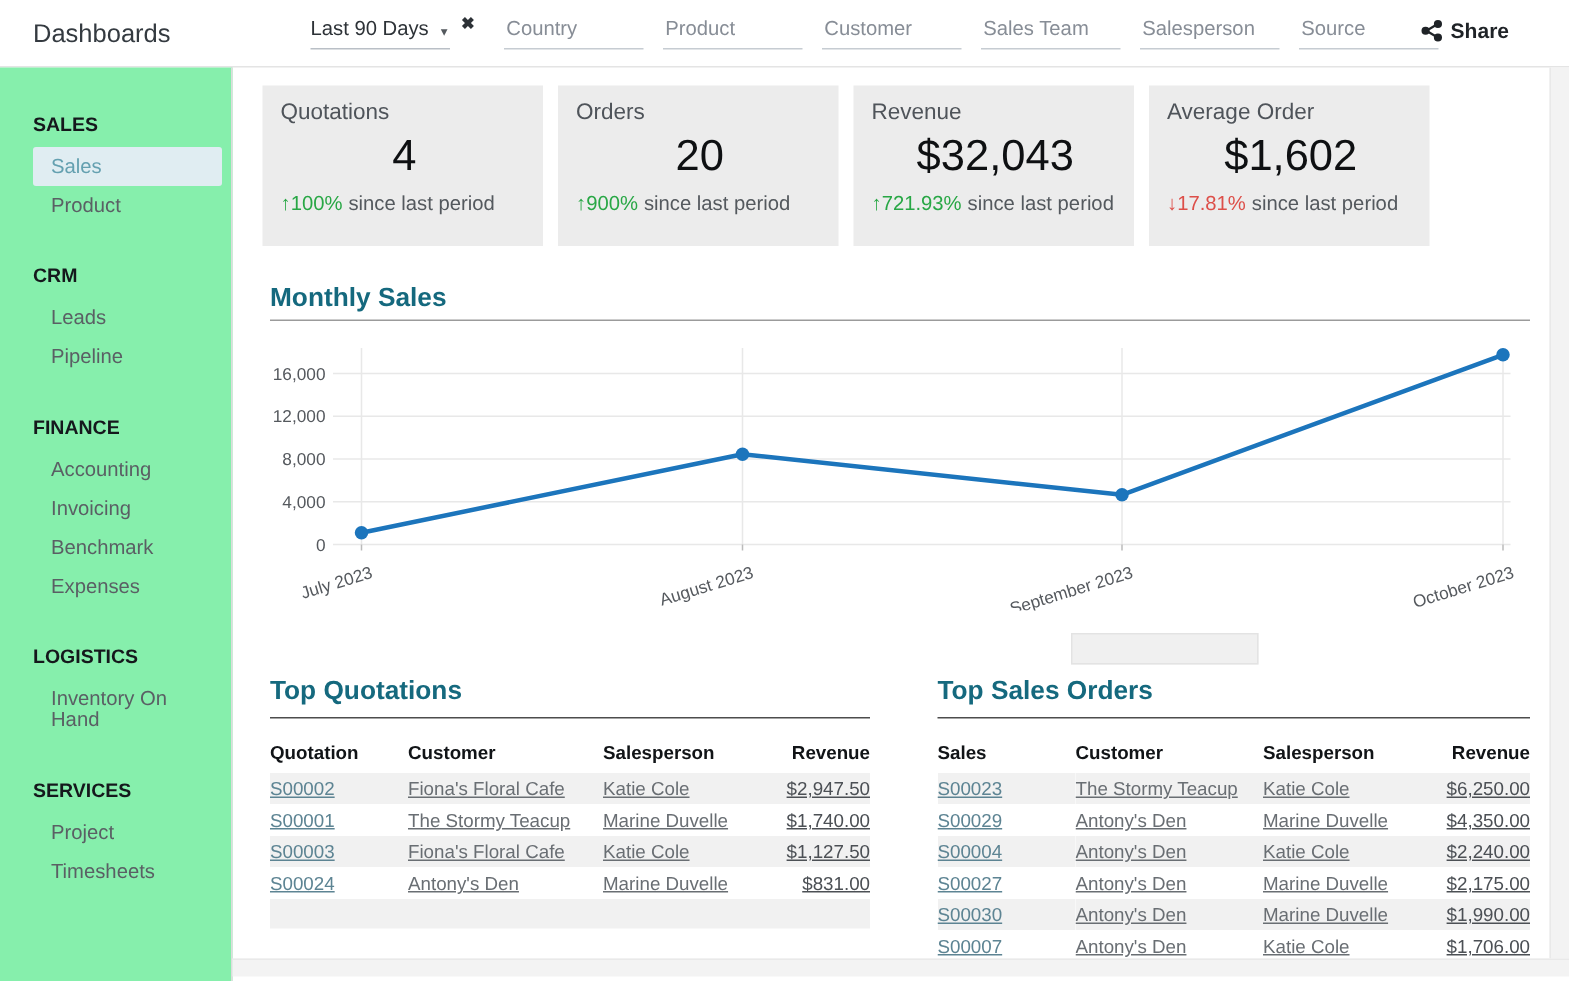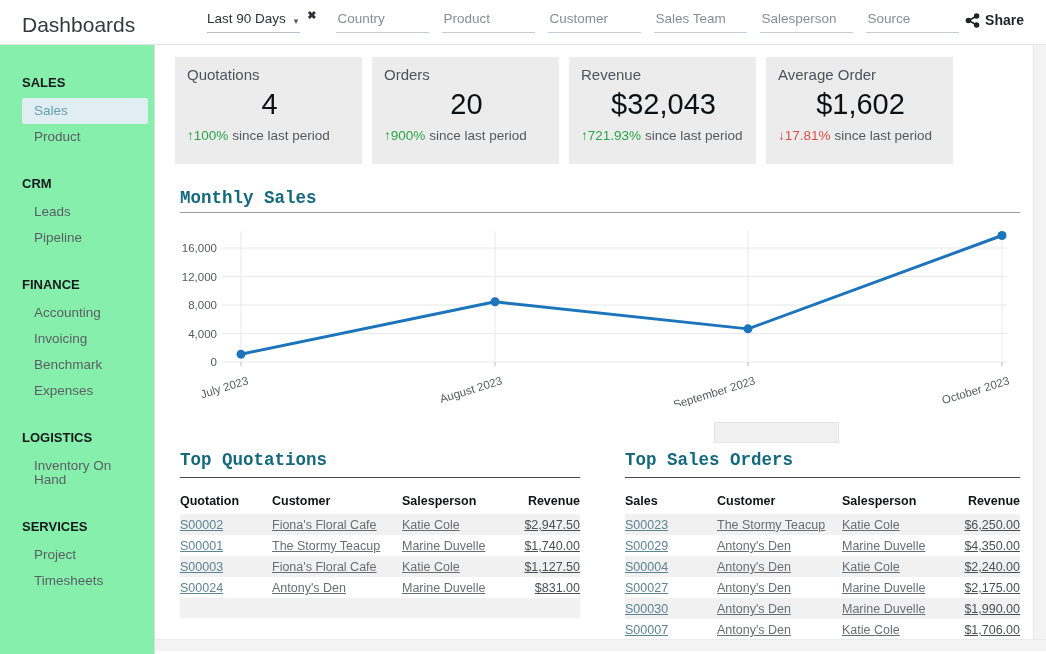--- a/index.html
+++ b/index.html
@@ -2,33 +2,33 @@
 <html style="--accent: #15697e; --link: #5d8493; --selbg: #e0edf2; --seltext: #64a0b0;"><head>
 <meta charset="utf-8">
 <style>
   * { margin:0; padding:0; box-sizing:border-box; }
   html,body { width:1046px; height:654px; background:#fff; font-family:"Liberation Sans", sans-serif; }
   .page { position:relative; width:1046px; height:654px; overflow:hidden; background:#fff; }
 
   
   .topbar { position:absolute; left:0; top:0; width:1046px; height:45px; background:#fff;
             border-bottom:1px solid #e4e4e4; }
-  .tb-title { position:absolute; left:22px; top:13px; font-size:21px; color:#343a40; }
+  .tb-title { position:absolute; left:22px; top:13px; font-size:17px; color:#343a40; }
   .filters { position:absolute; left:207px; top:8px; display:flex; align-items:flex-start; }
   .date-filter { display:inline-flex; align-items:flex-end; border-bottom:1px solid #b9bfc6;
                  padding:3px 2px 6px 0; cursor:pointer; }
   .date-label { font-size:13.5px; color:#2d3237; }
   .caret { font-size:9px; color:#54595e; margin-left:8px; }
   .clear-x { font-size:11px; font-weight:bold; color:#2d3237; margin:0 6px 0 7px; cursor:pointer;
              position:relative; top:1px; }
   .filter-input { width:93px; margin-left:13px; border:none; border-bottom:1px solid #c6ccd2;
                   font-family:"Liberation Sans", sans-serif; font-size:13.5px; color:#b91c1c;
                   padding:3px 2px 6px 2px; outline:none; background:transparent; }
   .filter-input::placeholder { color:#878d96; }
-  .share-btn { position:absolute; right:22px; top:12px; display:flex; align-items:center;
+  .share-btn { position:absolute; right:40px; top:12px; display:flex; align-items:center;
                cursor:pointer; }
   .share-btn svg { margin-right:5px; }
   .share-label { font-size:14px; font-weight:700; color:#1f2327; }
 
   
   .sidebar { position:absolute; left:0; top:45px; width:155px; height:609px; background:#86efac;
              border-right:1px solid #dcdcdc; padding-top:30px; }
   .side-section { margin-bottom:26px; }
   .side-header { margin:0 0 8px 22px; font-size:13px; font-weight:700; color:#15181c; }
   .side-item { margin-left:22px; width:126px; padding:6px 4px 6px 12px; font-size:13.5px;
@@ -39,21 +39,21 @@
   .kpi-row { position:absolute; left:175px; top:57px; display:flex; }
   .kpi-card { width:187px; height:107px; background:#ececec; margin-right:10px;
               padding:9px 10px 0 12px; }
   .kpi-title { font-size:15px; color:#4f545a; }
   .kpi-value { font-size:29px; color:#0e1012; text-align:center; margin-top:5px; }
   .kpi-delta { font-size:13.5px; color:#54595e; margin-top:7px; white-space:nowrap; }
   .kpi-delta .dir { font-weight:700; }
   .kpi-delta .pct { margin-right:4px; }
 
   .chart-section { position:absolute; left:180px; top:188px; width:840px; }
-  .section-title { font-size:17.5px; font-weight:700; color:var(--accent);font-family:Liberation Mono, monospace; }
+  .section-title { font-size:17.5px; font-weight:700; color:var(--accent); }
   .chart-section .section-title { padding-bottom:4px; border-bottom:1px solid #9b9b9b; }
   .chart-svg { display:block; margin-top:8px; }
 
   .chart-scrollbar { position:absolute; left:714px; top:422px; width:125px; height:21px;
                      background:#f0f0f0; border:1px solid #e3e3e3; }
 
   .panel { position:absolute; top:450px; }
   .panel-left { left:180px; width:400px; }
   .panel-right { left:625px; width:395px; }
   .panel .section-title { padding-bottom:7px; border-bottom:1px solid #4c4c4c; }

